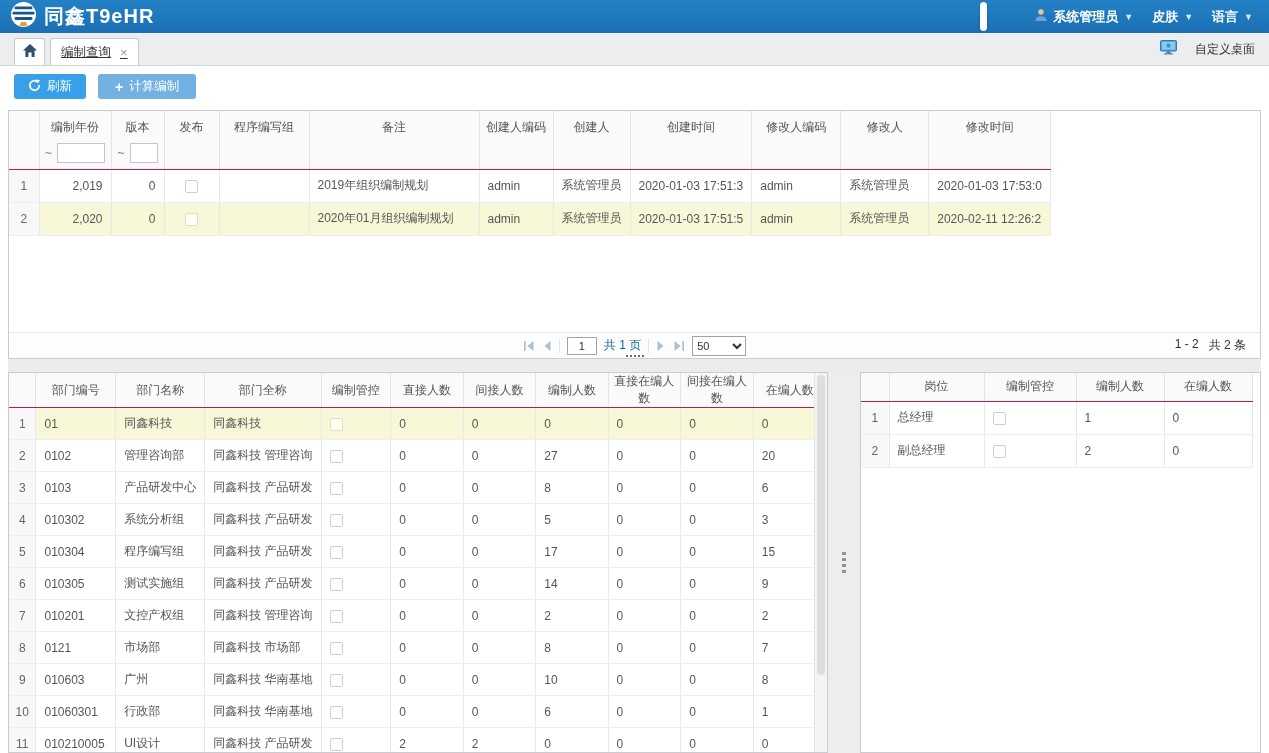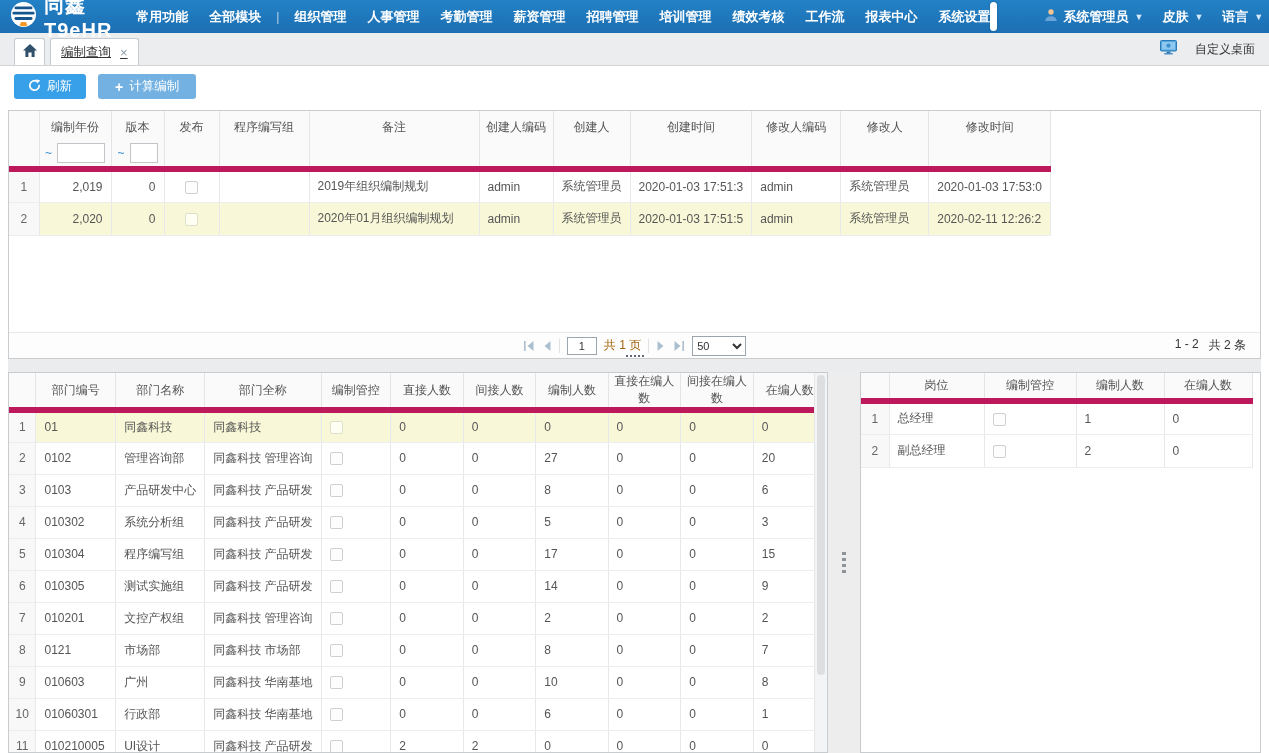--- a/index.html
+++ b/index.html
@@ -30,42 +30,42 @@
   .toolbar { padding:8px 0 9px 14px; display:flex; gap:12px; background:#fff; }
   .btn { border:none; color:#fff; height:25px; border-radius:3px; font-size:12.5px; display:inline-flex; align-items:center; gap:6px; padding:0 14px; cursor:pointer; font-family:inherit; }
   .btn-refresh { background:#38a0e8; }
   .btn-calc { background:#72b1e1; padding:0 17px; }
   .plus { font-size:14px; font-weight:bold; line-height:1; }
 
   
   .panel { background:#fff; border:1px solid #c9cccf; }
   .top-panel { margin:2px 8px 0; height:249px; position:relative; overflow:hidden; }
   table { border-collapse:collapse; table-layout:fixed; font-size:12px; color:#555; }
-  th { font-weight:400; color:#555; background:#fafafa; border-right:1px solid #e2e4e6; border-bottom:6px solid #be185d; text-align:center; vertical-align:top; padding-top:8px; }
+  th { font-weight:400; color:#555; background:#fafafa; border-right:1px solid #e2e4e6; border-bottom:1px solid #be185d; text-align:center; vertical-align:top; padding-top:8px; }
   td { border-right:1px solid #e6e8e9; border-bottom:1px solid #ebedee; padding:0 8px; white-space:nowrap; overflow:hidden; background:#fff; }
   td.num { background:#f8f8f8; color:#666; text-align:center; padding:0 2px; }
   tr.hl td:not(.num) { background:#f8f8d8; }
   .r { text-align:right; }
   .c { text-align:center; }
   .top-table th { height:58px; }
   .top-table td { height:33px; }
   .flt { display:flex; align-items:center; justify-content:center; gap:5px; margin-top:7px; }
   .tilde { color:#3a8fd0; font-size:12px; }
   .flt input { height:20px; border:1px solid #c2c6ca; background:#fff; width:48px; font-size:12px; padding:0 3px; }
   .flt input.sm { width:28px; }
   input[type=checkbox] { appearance:none; -webkit-appearance:none; width:13px; height:13px; border:1px solid #cfcfcf; border-radius:2px; background:#fdfdfd; vertical-align:middle; cursor:pointer; }
   tr.hl input[type=checkbox] { background:#fffef2; border-color:#dddfc8; }
 
   
   .pager { position:absolute; left:0; right:0; bottom:0; height:26px; background:#fdfdfd; border-top:1px solid #e6e8e9; display:flex; align-items:center; justify-content:center; }
   .pg { display:flex; align-items:center; gap:7px; font-size:12px; color:#9db3c4; }
   .pg svg { display:block; }
   .pg-sep { width:1px; height:14px; background:#dfe3e6; }
   .pg-input { width:30px; height:18px; border:1px solid #9aa5ad; text-align:center; font-size:11px; color:#333; }
-  .pg-pages { color:#a16207; }
+  .pg-pages { color:#0369a1; }
   .pg select { height:20px; width:54px; font-size:11px; color:#333; border:1px solid #9aa5ad; background:#fff; }
   .pg-count { position:absolute; right:14px; font-size:12px; color:#333; display:flex; gap:10px; }
   .hgrip { position:absolute; left:50%; bottom:1px; transform:translateX(-50%); display:flex; gap:2px; }
   .hgrip i { width:2px; height:2px; background:#667; display:block; }
 
   
   .hgap { height:13px; background:#ebeced; margin:0 8px; }
   .bottom { display:flex; margin:0 8px; height:381px; }
   .left-panel { width:820px; position:relative; overflow:hidden; }
   .dept-table th { height:28px; padding-top:0; vertical-align:middle; }
@@ -90,35 +90,20 @@
         <g fill="#16568e">
           <rect x="4.5" y="5.5" width="18" height="2.8" rx="1.4"></rect>
           <rect x="2.5" y="10.8" width="22" height="2.8" rx="1.4"></rect>
           <rect x="4.5" y="16.1" width="18" height="2.8" rx="1.4"></rect>
         </g>
         <path d="M9.5 24.5 a12.5 12.5 0 0 0 8 0 l-1.6 -3.4 h-4.8 z" fill="#f59a23"></path>
       </svg>
     </span>
     <span class="logo-text">同鑫T9eHR</span>
   </div>
-  <nav class="nav-menu" id="nav-menu">
-      <span class="nav-item">常用功能</span>
-      <span class="nav-item">全部模块</span>
-      <span class="nav-sep">|</span>
-      <span class="nav-item">组织管理</span>
-      <span class="nav-item">人事管理</span>
-      <span class="nav-item">考勤管理</span>
-      <span class="nav-item">薪资管理</span>
-      <span class="nav-item">招聘管理</span>
-      <span class="nav-item">培训管理</span>
-      <span class="nav-item">绩效考核</span>
-      <span class="nav-item">工作流</span>
-      <span class="nav-item">报表中心</span>
-      <span class="nav-item">系统设置</span>
-    </nav>
   <div class="nav-right">
     <div class="nav-pill"></div>
     <div class="nav-user">
       <span>
         <svg width="14" height="14" viewBox="0 0 14 14">
           <circle cx="7" cy="4" r="2.7" fill="#f6c390"></circle>
           <path d="M1.3 13 a5.7 4.8 0 0 1 11.4 0 z" fill="#6aa3d8"></path>
         </svg>
       </span>
       <span>系统管理员</span>

